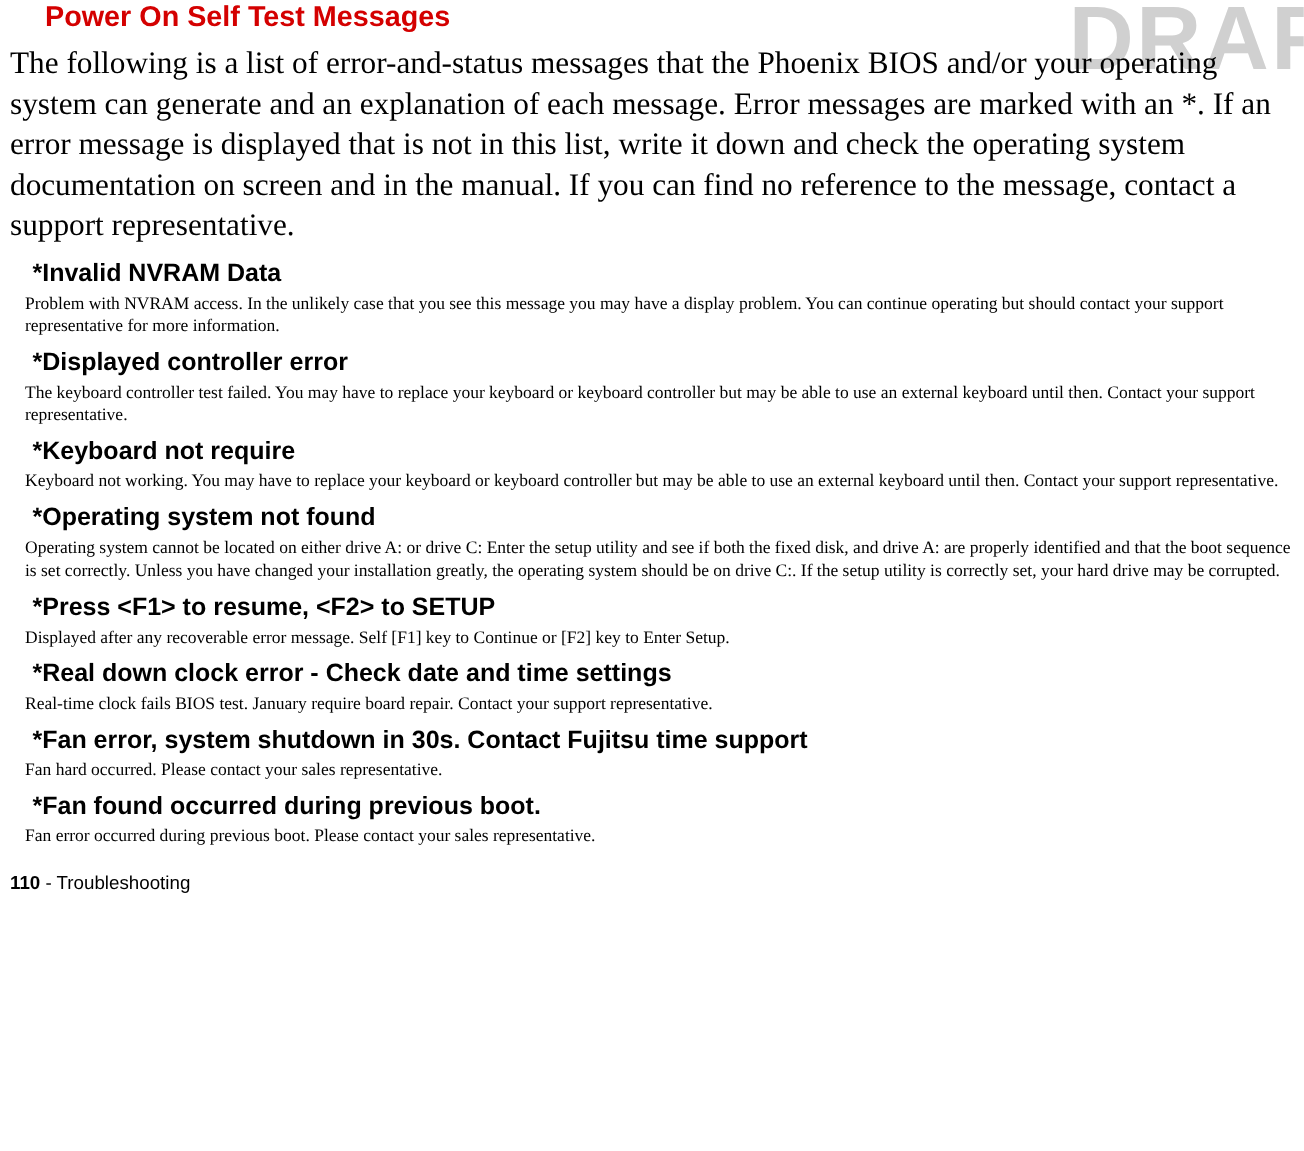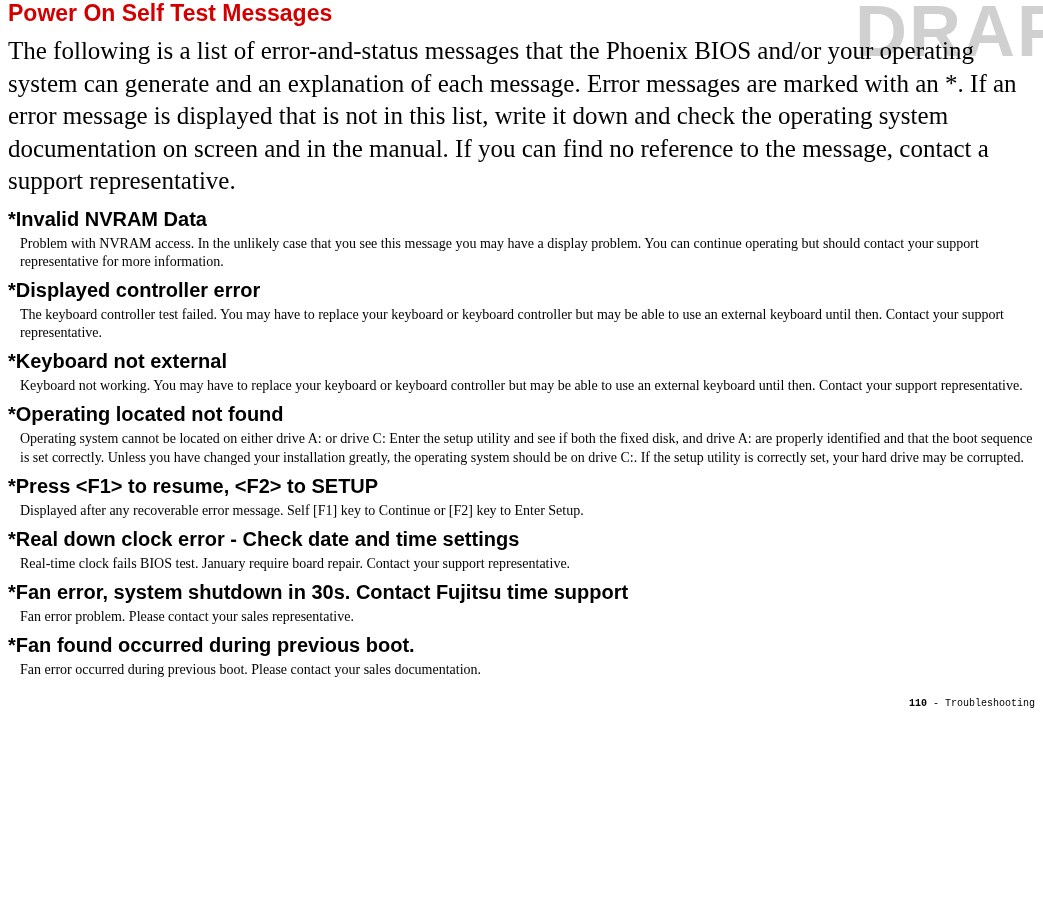--- a/index.html
+++ b/index.html
@@ -26,43 +26,45 @@
       font-family: Arial, Helvetica, sans-serif;
       overflow: hidden;
       z-index: -1;
     }
     .section-title {
       color: #d40000;
       font-family: Arial, Helvetica, sans-serif;
       font-weight: bold;
       font-size: 23px;
       margin-bottom: 8px;
+      margin-left: 28px;
     }
     .intro-text {
       font-size: 25px;
       line-height: 1.3;
       margin-bottom: 10px;
     }
     .error-heading {
       font-family: Arial, Helvetica, sans-serif;
       font-weight: bold;
       font-size: 20px;
       margin-top: 8px;
       margin-bottom: 4px;
+      margin-left: 18px;
     }
     .error-text {
       font-size: 14px;
       line-height: 1.3;
       margin-bottom: 8px;
       margin-left: 12px;
     }
     .footer {
-      text-align: right;
-      font-family: Liberation Mono, monospace;
-      font-size: 10px;
+      text-align: left;
+      font-family: Liberation Sans, sans-serif;
+      font-size: 15px;
       margin-top: 18px;
       padding-bottom: 10px;
     }
     .footer-page {
       font-weight: bold;
     }
   </style>
 </head>
 <body>
 
@@ -71,33 +73,33 @@
 <h2 class="section-title">Power On Self Test Messages</h2>
 
 <p class="intro-text">The following is a list of error-and-status messages that the Phoenix BIOS and/or your operating system can generate and an explanation of each message. Error messages are marked with an *. If an error message is displayed that is not in this list, write it down and check the operating system documentation on screen and in the manual. If you can find no reference to the message, contact a support representative.</p>
 
 <h3 class="error-heading">*Invalid NVRAM Data</h3>
 <p class="error-text">Problem with NVRAM access. In the unlikely case that you see this message you may have a display problem. You can continue operating but should contact your support representative for more information.</p>
 
 <h3 class="error-heading">*Displayed controller error</h3>
 <p class="error-text">The keyboard controller test failed. You may have to replace your keyboard or keyboard controller but may be able to use an external keyboard until then. Contact your support representative.</p>
 
-<h3 class="error-heading">*Keyboard not external</h3>
+<h3 class="error-heading">*Keyboard not require</h3>
 <p class="error-text">Keyboard not working. You may have to replace your keyboard or keyboard controller but may be able to use an external keyboard until then. Contact your support representative.</p>
 
-<h3 class="error-heading">*Operating located not found</h3>
+<h3 class="error-heading">*Operating system not found</h3>
 <p class="error-text">Operating system cannot be located on either drive A: or drive C: Enter the setup utility and see if both the fixed disk, and drive A: are properly identified and that the boot sequence is set correctly. Unless you have changed your installation greatly, the operating system should be on drive C:. If the setup utility is correctly set, your hard drive may be corrupted.</p>
 
 <h3 class="error-heading">*Press &lt;F1&gt; to resume, &lt;F2&gt; to SETUP</h3>
 <p class="error-text">Displayed after any recoverable error message. Self [F1] key to Continue or [F2] key to Enter Setup.</p>
 
 <h3 class="error-heading">*Real down clock error - Check date and time settings</h3>
 <p class="error-text">Real-time clock fails BIOS test. January require board repair. Contact your support representative.</p>
 
 <h3 class="error-heading">*Fan error, system shutdown in 30s. Contact Fujitsu time support</h3>
-<p class="error-text">Fan error problem. Please contact your sales representative.</p>
+<p class="error-text">Fan hard occurred. Please contact your sales representative.</p>
 
 <h3 class="error-heading">*Fan found occurred during previous boot.</h3>
-<p class="error-text">Fan error occurred during previous boot. Please contact your sales documentation.</p>
+<p class="error-text">Fan error occurred during previous boot. Please contact your sales representative.</p>
 
 <div class="footer">
   <span class="footer-page">110</span><span> - </span><span>Troubleshooting</span>
 </div>
 
 </body></html>

